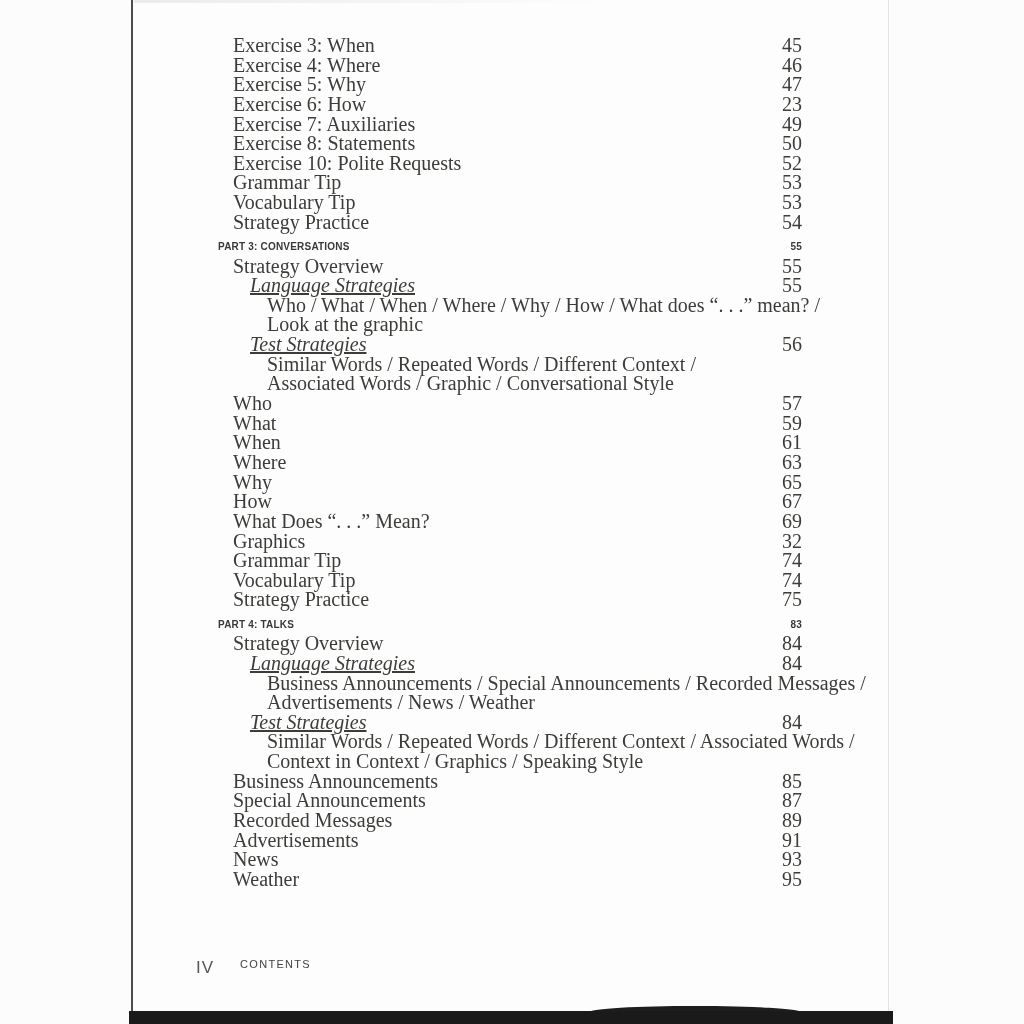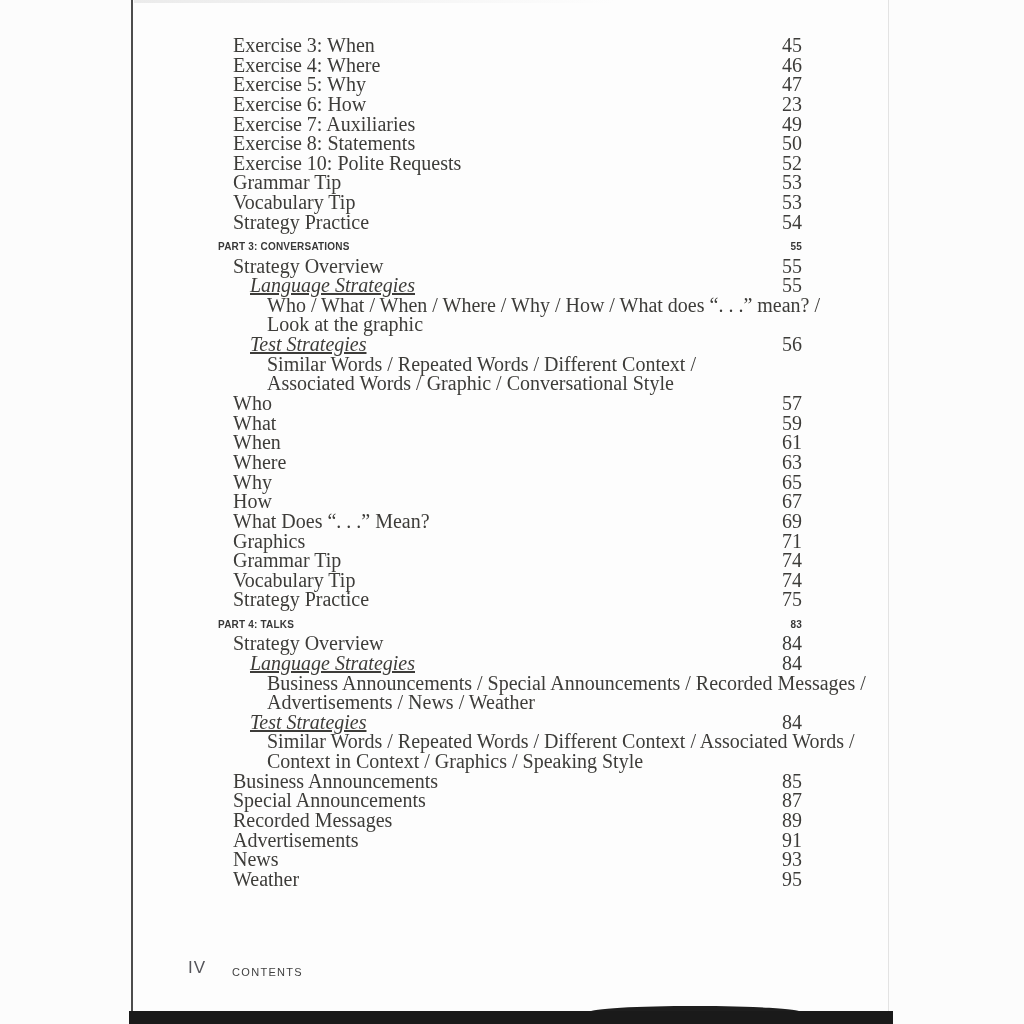--- a/index.html
+++ b/index.html
@@ -81,24 +81,24 @@
     font-size: 10px;
     color: #383838;
     letter-spacing: 0.2px;
   }
   .row.l1 .label { padding-left: 15px; }
   .row.l2 .label { padding-left: 32px; font-style: italic; text-decoration: underline; }
   .row.l3 .label { padding-left: 49px; }
   
   .footer {
     position: absolute;
-    left: 188px;
+    left: 196px;
     top: 958px;
     display: flex;
-    align-items: flex-end;
+    align-items: flex-start;
     font-family: "Liberation Sans", sans-serif;
   }
   .folio {
     font-size: 17px;
     color: #55555a;
     letter-spacing: 1px;
   }
   .footer-label {
     margin-left: 26px;
     font-size: 11px;
@@ -228,21 +228,21 @@
         <span class="pagenum">67</span>
       </div>
       <div class="row l1">
         <span class="label">What Does “. . .” Mean?</span>
         <span class="spacer"></span>
         <span class="pagenum">69</span>
       </div>
       <div class="row l1">
         <span class="label">Graphics</span>
         <span class="spacer"></span>
-        <span class="pagenum">71</span>
+        <span class="pagenum">32</span>
       </div>
       <div class="row l1">
         <span class="label">Grammar Tip</span>
         <span class="spacer"></span>
         <span class="pagenum">74</span>
       </div>
       <div class="row l1">
         <span class="label">Vocabulary Tip</span>
         <span class="spacer"></span>
         <span class="pagenum">74</span>

